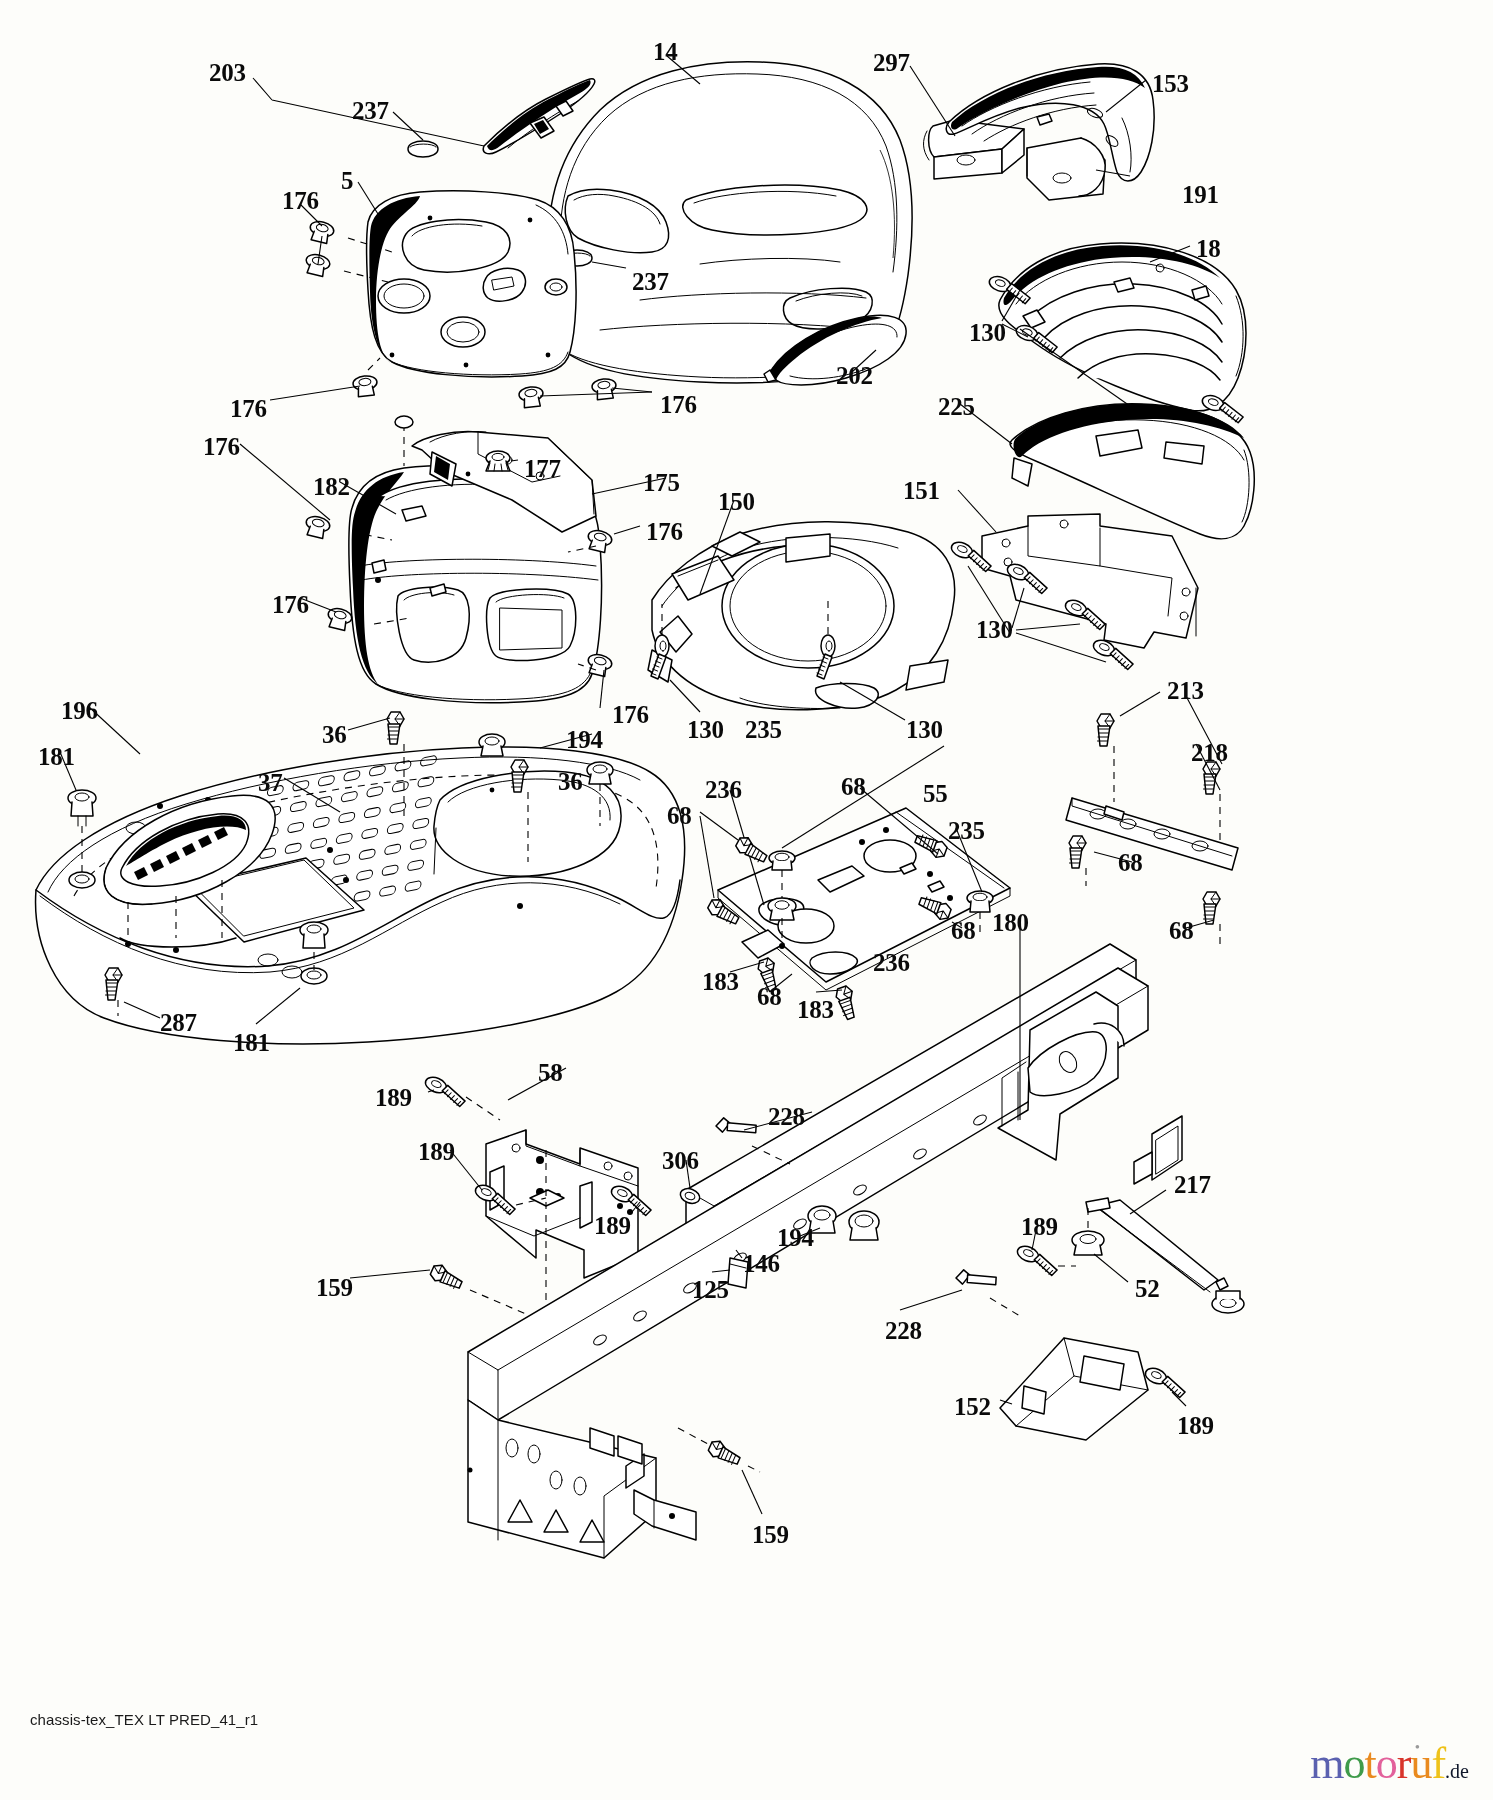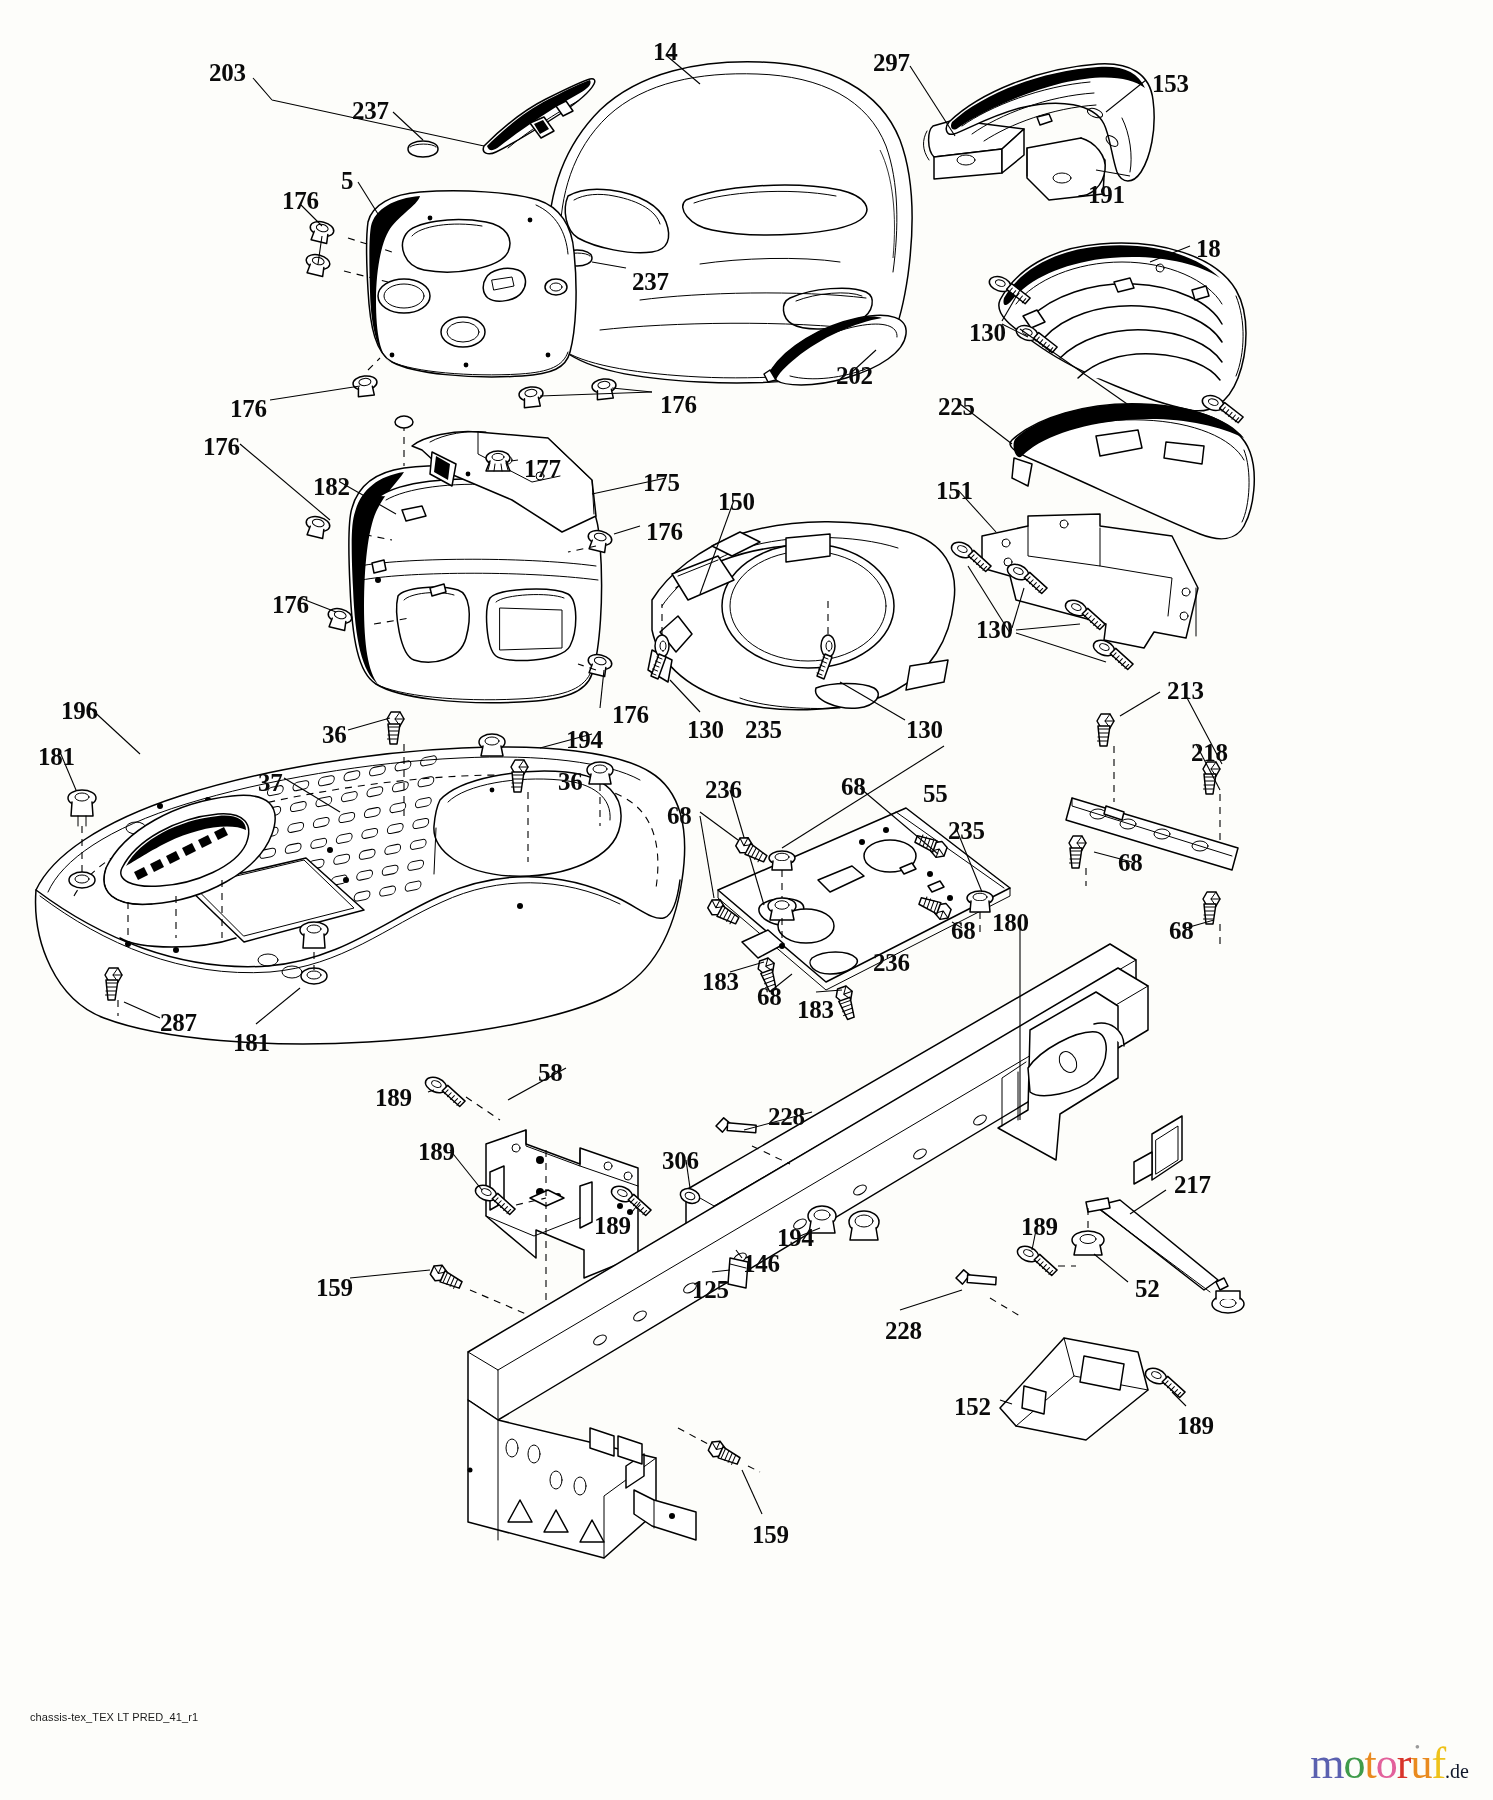--- a/index.html
+++ b/index.html
@@ -19,21 +19,21 @@
     font-size:25px;
     color:#0a0a0a;
     line-height:1;
     white-space:nowrap;
     letter-spacing:-0.3px;
   }
   #footer-code{
     position:absolute;
     left:30px;top:1711px;
     font-family:"Liberation Sans", sans-serif;
-    font-size:11px;
+    font-size:15px;
     color:#1a1a1a;
     white-space:nowrap;
     letter-spacing:0.1px;
   }
   #logo{
     position:absolute;
     right:24px;top:1742px;
     font-family:"Liberation Serif", serif;
     font-size:44px;
     line-height:1;
@@ -939,36 +939,36 @@
       <path d="M566 1068 L508 1100"></path>
       <path d="M1020 920 L1020 1120"></path>
     </g>
   </svg>
 
   <div class="callout" style="left:352px;top:98px;">237</div>
   <div class="callout" style="left:209px;top:60px;">203</div>
   <div class="callout" style="left:653px;top:39px;">14</div>
   <div class="callout" style="left:873px;top:50px;">297</div>
   <div class="callout" style="left:1152px;top:71px;">153</div>
-  <div class="callout" style="left:1088px;top:182px;font-family:Liberation Serif, serif;">191</div>
+  <div class="callout" style="left:1182px;top:182px;font-family:Liberation Serif, serif;">191</div>
   <div class="callout" style="left:282px;top:188px;">176</div>
   <div class="callout" style="left:341px;top:168px;">5</div>
   <div class="callout" style="left:632px;top:269px;">237</div>
   <div class="callout" style="left:1196px;top:236px;">18</div>
   <div class="callout" style="left:969px;top:320px;">130</div>
   <div class="callout" style="left:230px;top:396px;">176</div>
   <div class="callout" style="left:660px;top:392px;">176</div>
   <div class="callout" style="left:836px;top:363px;">202</div>
   <div class="callout" style="left:938px;top:394px;">225</div>
   <div class="callout" style="left:203px;top:434px;">176</div>
   <div class="callout" style="left:524px;top:456px;">177</div>
   <div class="callout" style="left:313px;top:474px;">182</div>
   <div class="callout" style="left:643px;top:470px;">175</div>
   <div class="callout" style="left:718px;top:489px;">150</div>
-  <div class="callout" style="left:936px;top:478px;">151</div>
+  <div class="callout" style="left:903px;top:478px;">151</div>
   <div class="callout" style="left:646px;top:519px;">176</div>
   <div class="callout" style="left:272px;top:592px;">176</div>
   <div class="callout" style="left:976px;top:617px;">130</div>
   <div class="callout" style="left:612px;top:702px;">176</div>
   <div class="callout" style="left:687px;top:717px;">130</div>
   <div class="callout" style="left:745px;top:717px;">235</div>
   <div class="callout" style="left:906px;top:717px;">130</div>
   <div class="callout" style="left:1167px;top:678px;">213</div>
   <div class="callout" style="left:61px;top:698px;">196</div>
   <div class="callout" style="left:322px;top:722px;">36</div>

